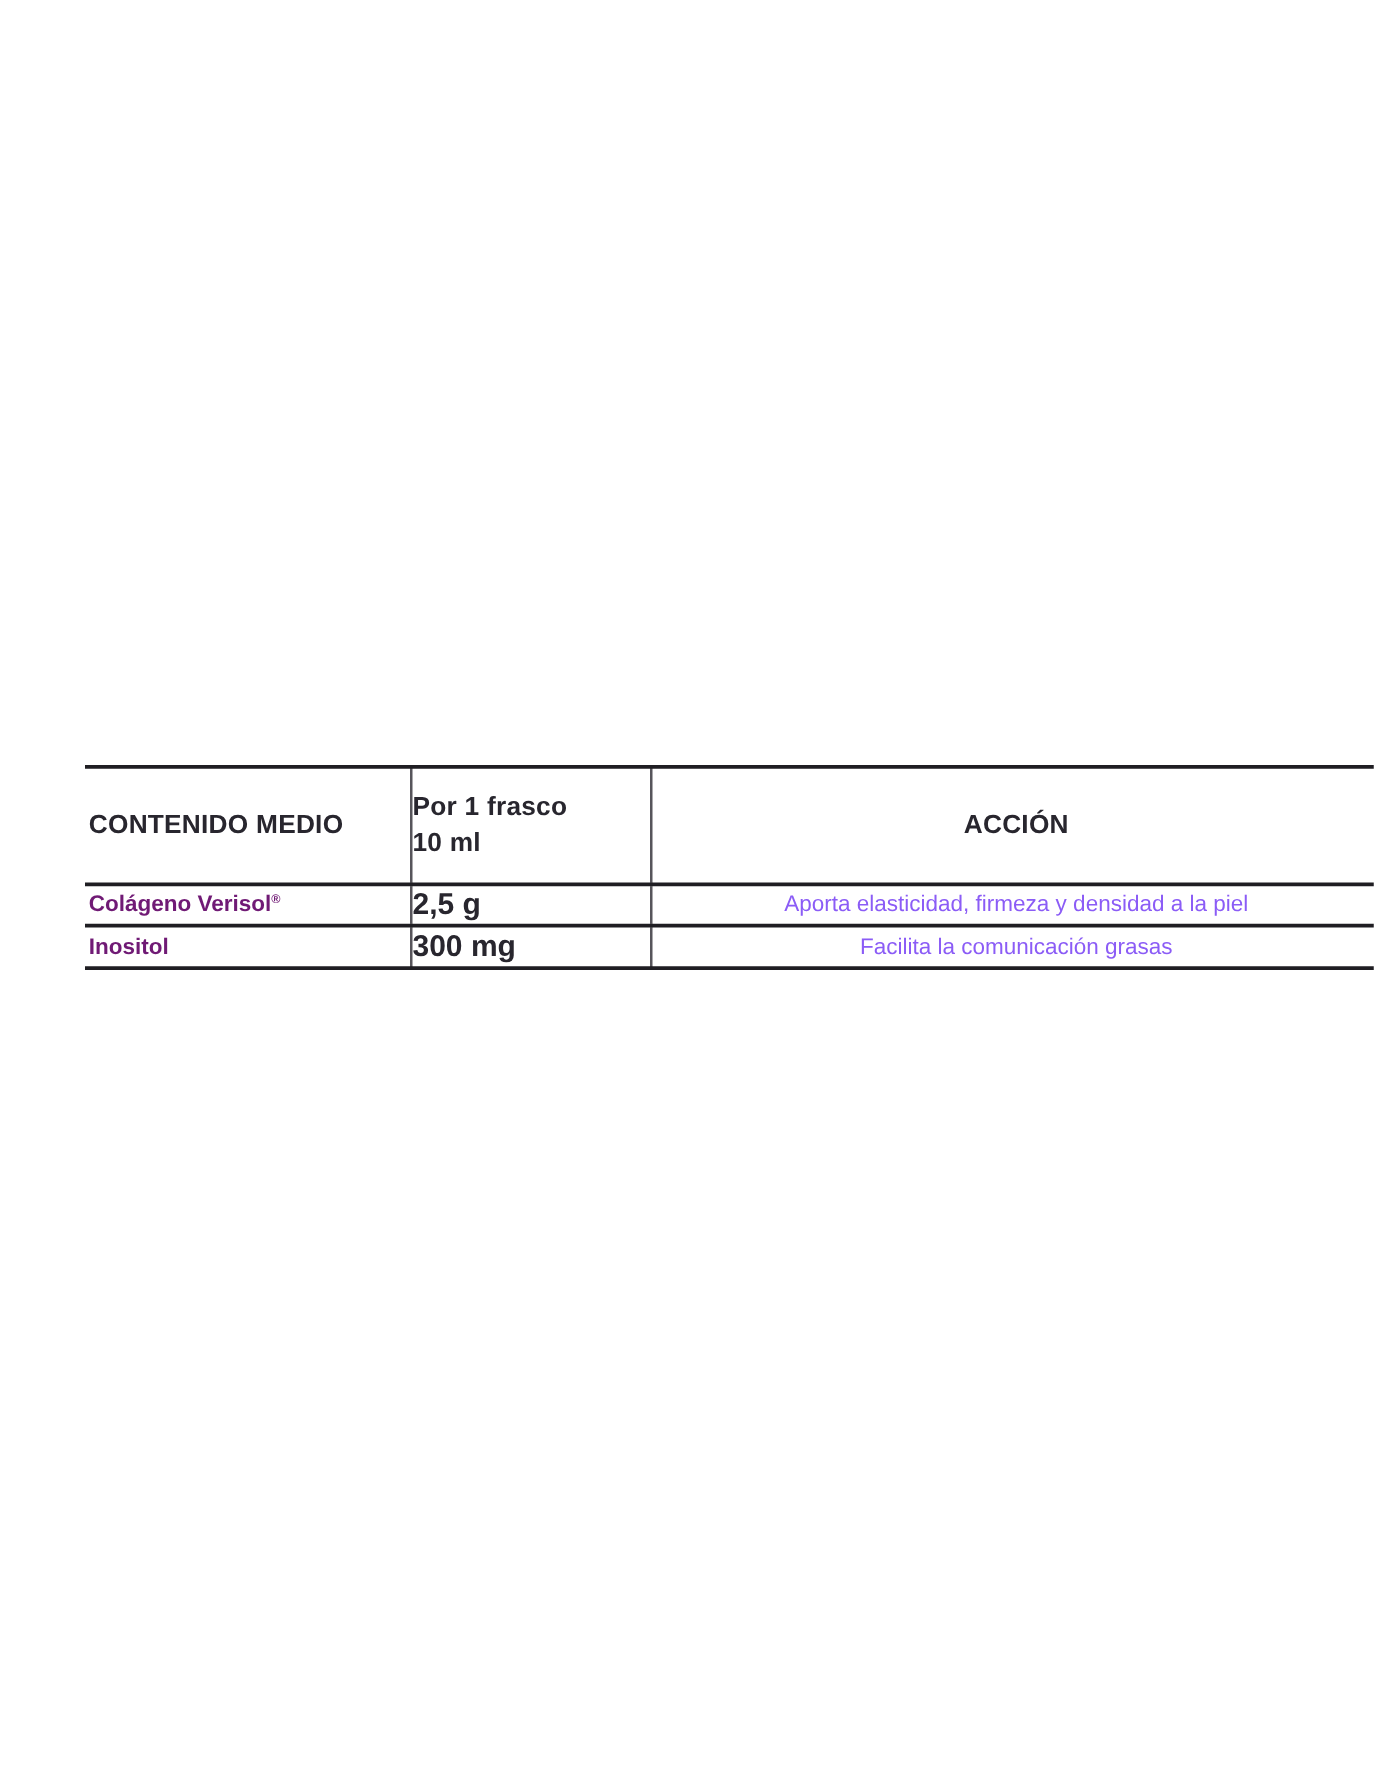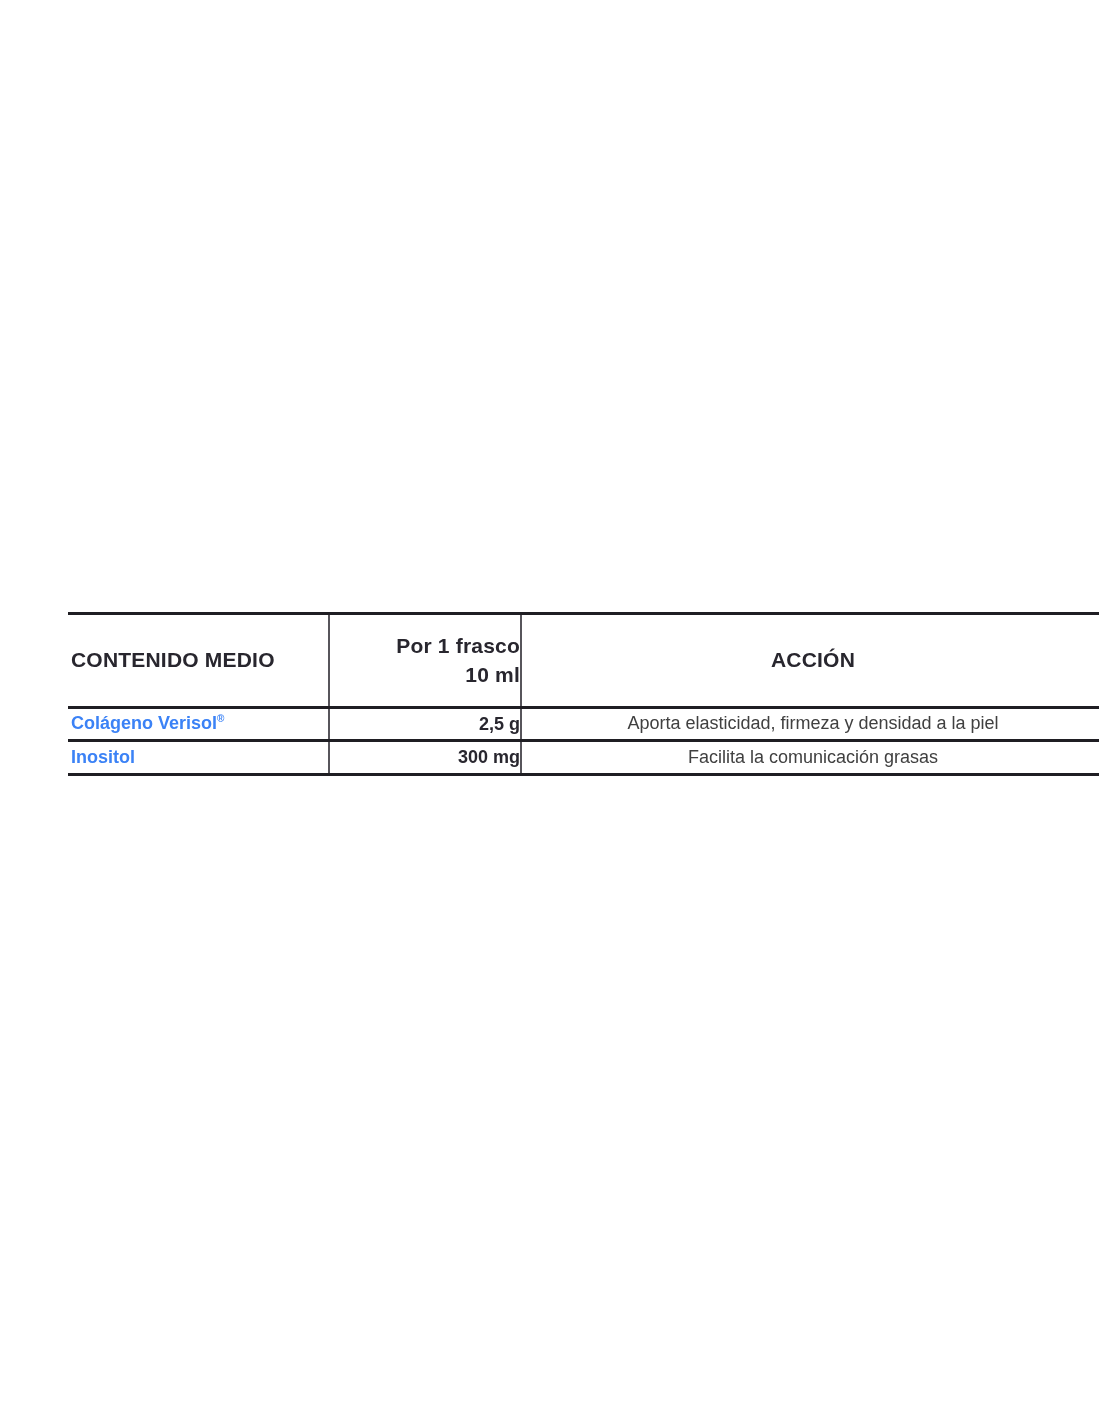--- a/index.html
+++ b/index.html
@@ -37,21 +37,21 @@
   .col1 {
     width: 247px;
     border-right: 2px solid #57555b;
     padding-left: 3px;
     padding-right: 10px;
     text-align: left;
   }
   .col2 {
     width: 190px;
     border-right: 2px solid #57555b;
-    text-align: right;
+    text-align: left;
   }
   .col3 {
     width: 556px;
     padding-left: 13px;
     padding-right: 8px;
     text-align: center;
   }
   tr.header-row { height: 94px; }
   tr.row-1 { height: 33px; }
   tr.row-2 { height: 34px; }
@@ -62,39 +62,39 @@
     font-size: 21px;
     font-weight: bold;
     color: #28262e;
     letter-spacing: 0.2px;
     white-space: pre-line;
     line-height: 1.35;
   }
   .name {
     font-size: 18px;
     font-weight: bold;
-    color: #3b82f6;
+    color: #701a75;
     line-height: 1.4;
     white-space: pre-line;
   }
   .name sup {
     font-size: 10px;
     font-weight: bold;
     vertical-align: super;
     line-height: 0;
   }
   .amount {
-    font-size: 18px;
+    font-size: 24px;
     font-weight: bold;
     color: #28262e;
   }
   .action {
     font-size: 18px;
     font-weight: normal;
-    color: #404040;
+    color: #8b5cf6;
     line-height: 1.4;
     white-space: pre-line;
   }
 </style>
 </head>
 <body>
 
 <div class="page">
   <div class="tablewrap">
     <table class="contents">

